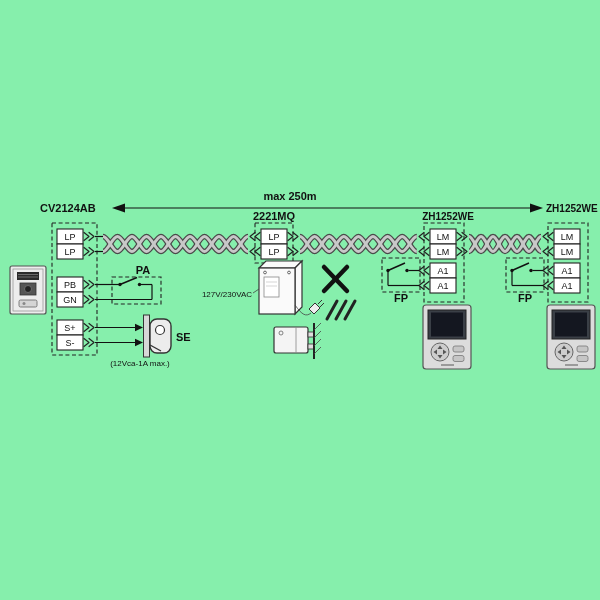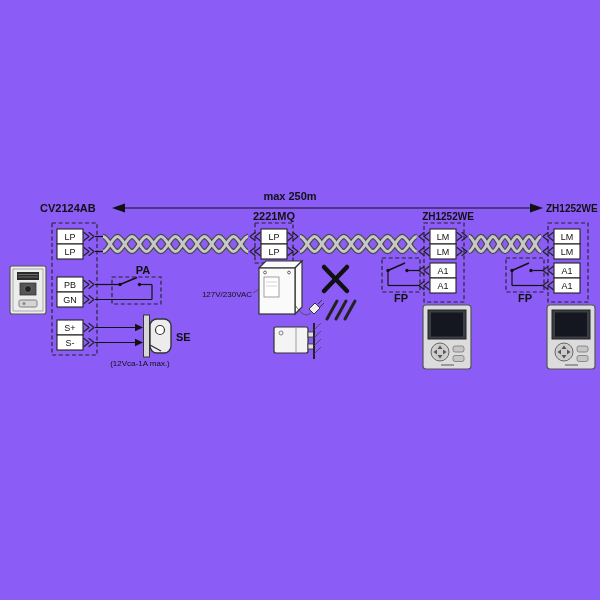--- a/index.html
+++ b/index.html
@@ -1,16 +1,16 @@
 <!DOCTYPE html>
 <html><head>
 <meta charset="utf-8">
 <style>
   html,body{margin:0;padding:0;background:#fff;}
-  .stage{width:600px;height:600px;background:#8b5cf6;position:relative;overflow:hidden;}
+  .stage{width:600px;height:600px;background:#86efac;position:relative;overflow:hidden;}
   svg text{font-family:"Liberation Sans","DejaVu Sans",sans-serif;fill:#111;}
   .lbl-bold{font-size:11px;font-weight:bold;}
   .lbl-10{font-size:10px;font-weight:bold;}
   .mid{text-anchor:middle;}
   .end{text-anchor:end;}
   .term-txt{font-size:9px;text-anchor:middle;}
   .note{font-size:8px;}
   .wire{stroke:#111;stroke-width:1.2;fill:none;}
   .wire-thin{stroke:#444;stroke-width:0.8;fill:none;}
   .dashed{fill:none;stroke:#222;stroke-width:1.1;stroke-dasharray:4 2.6;}

